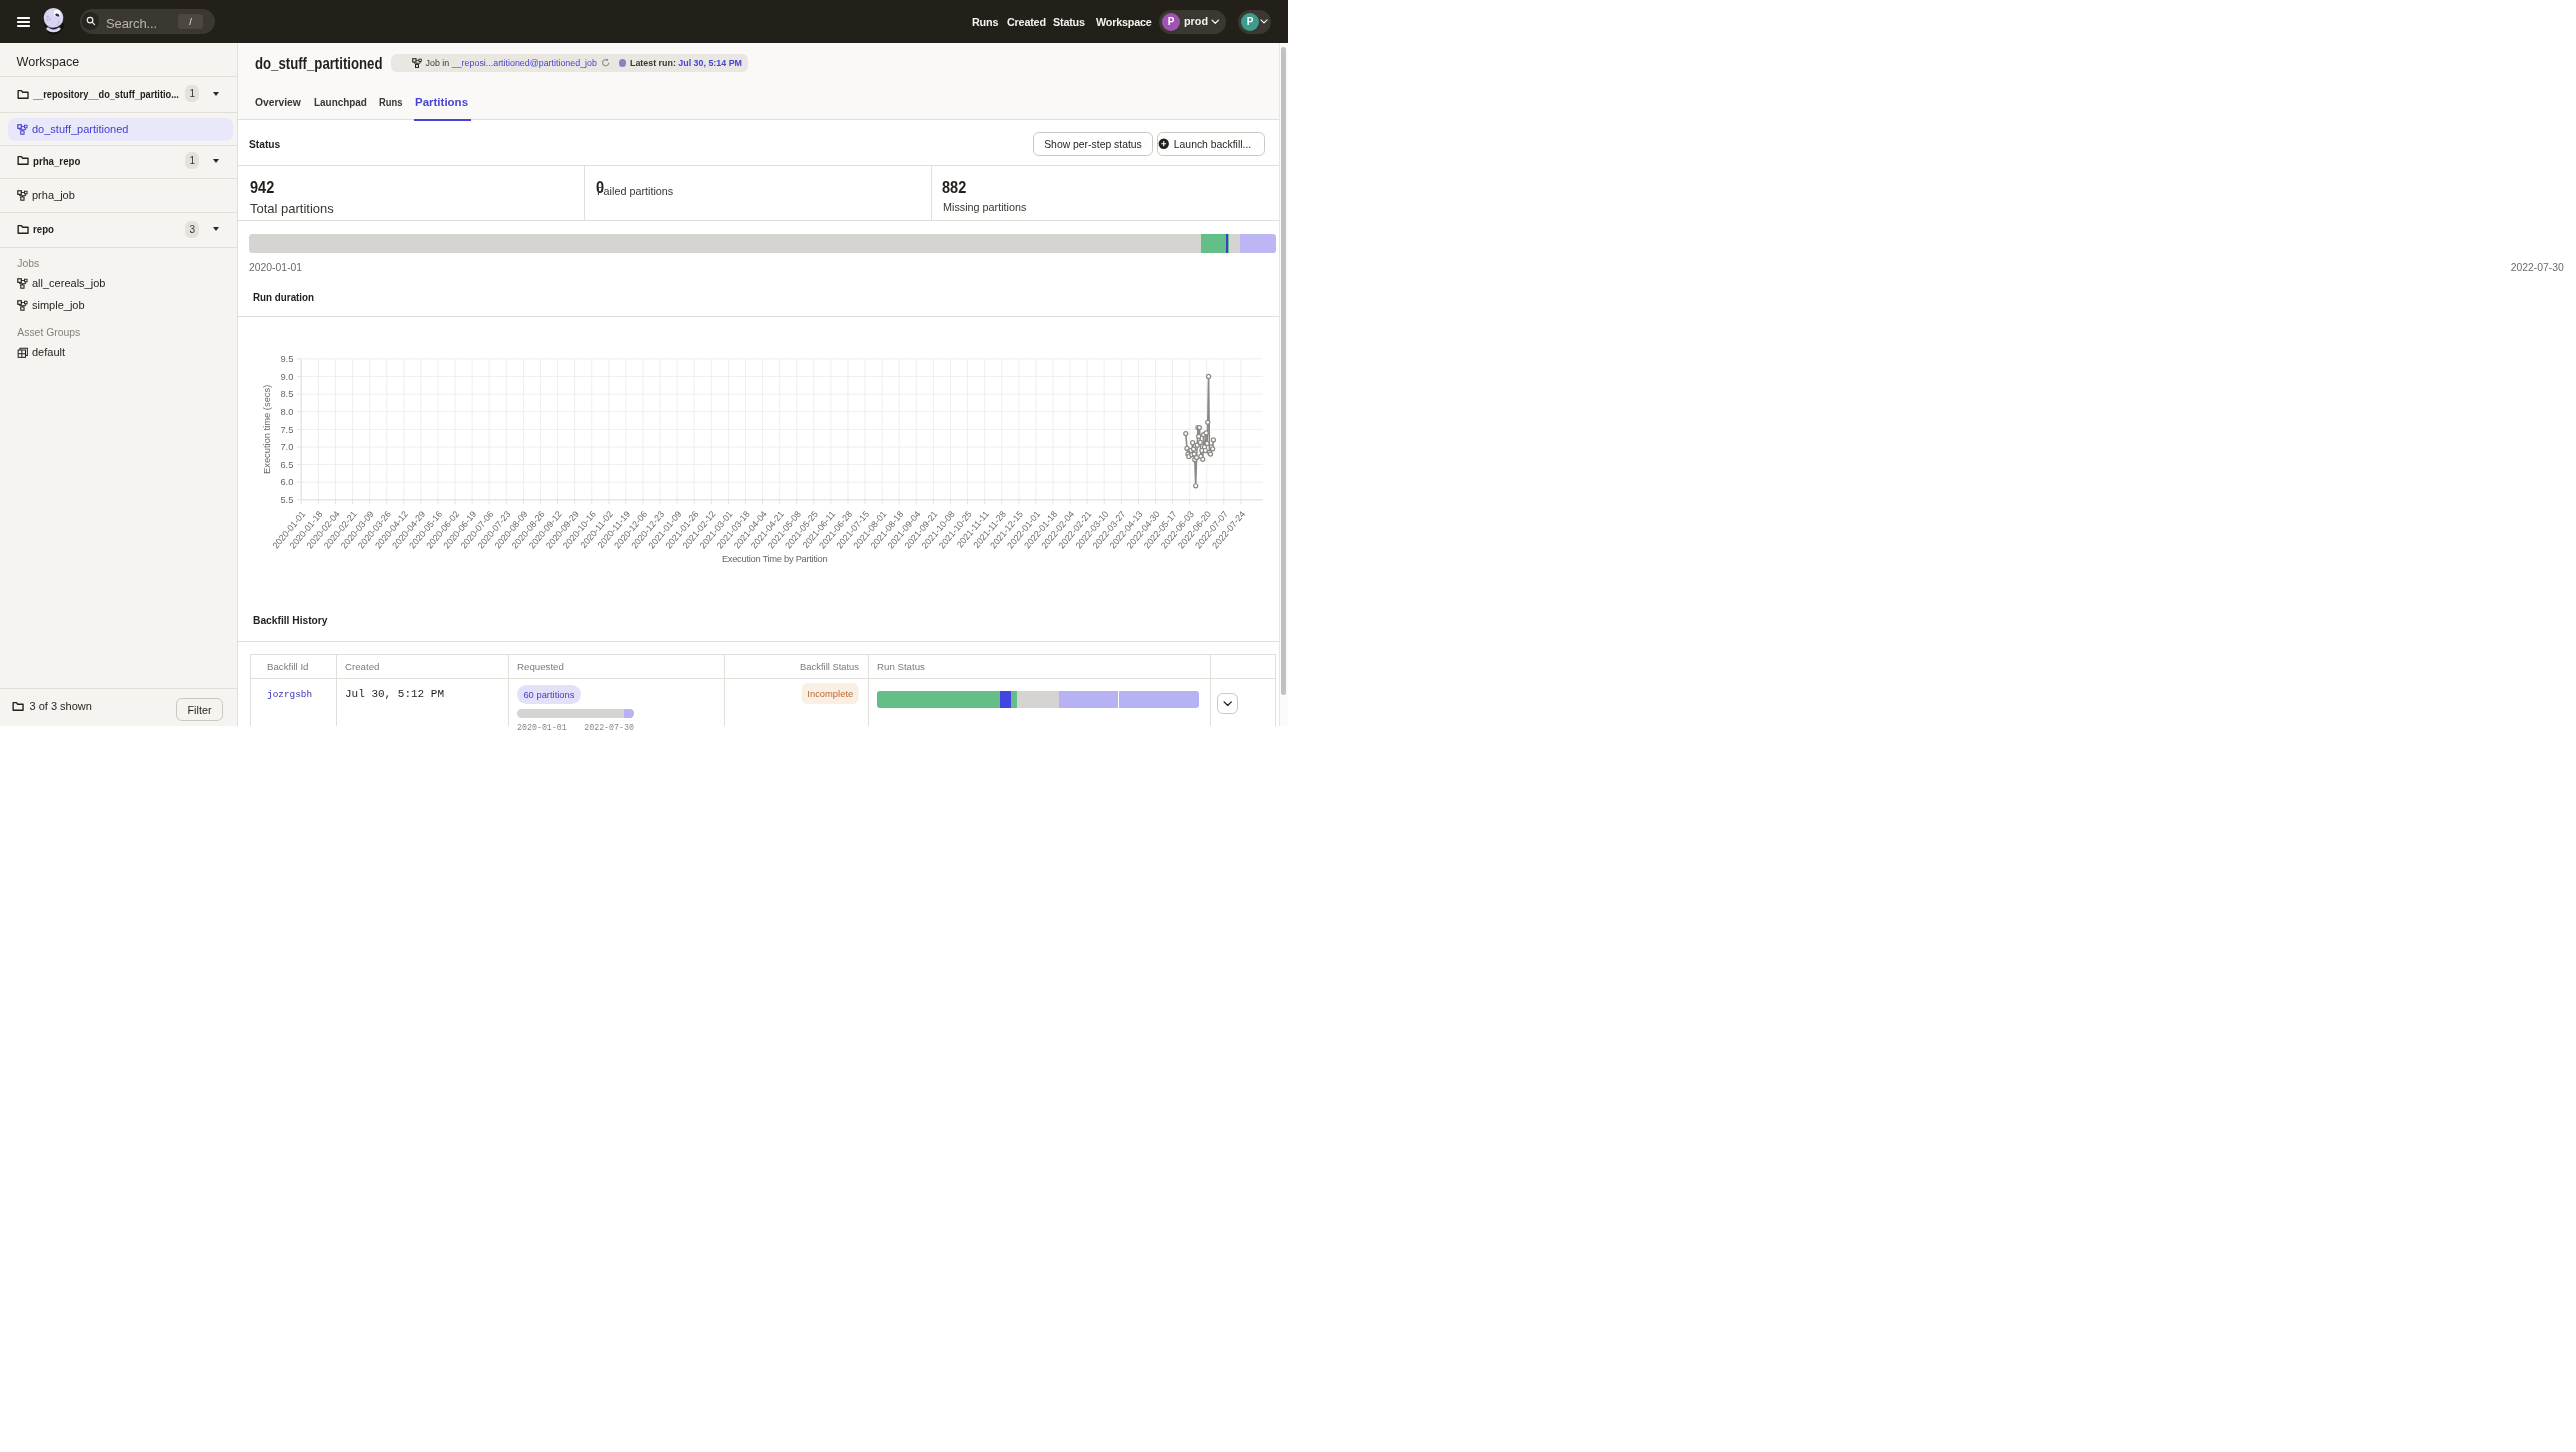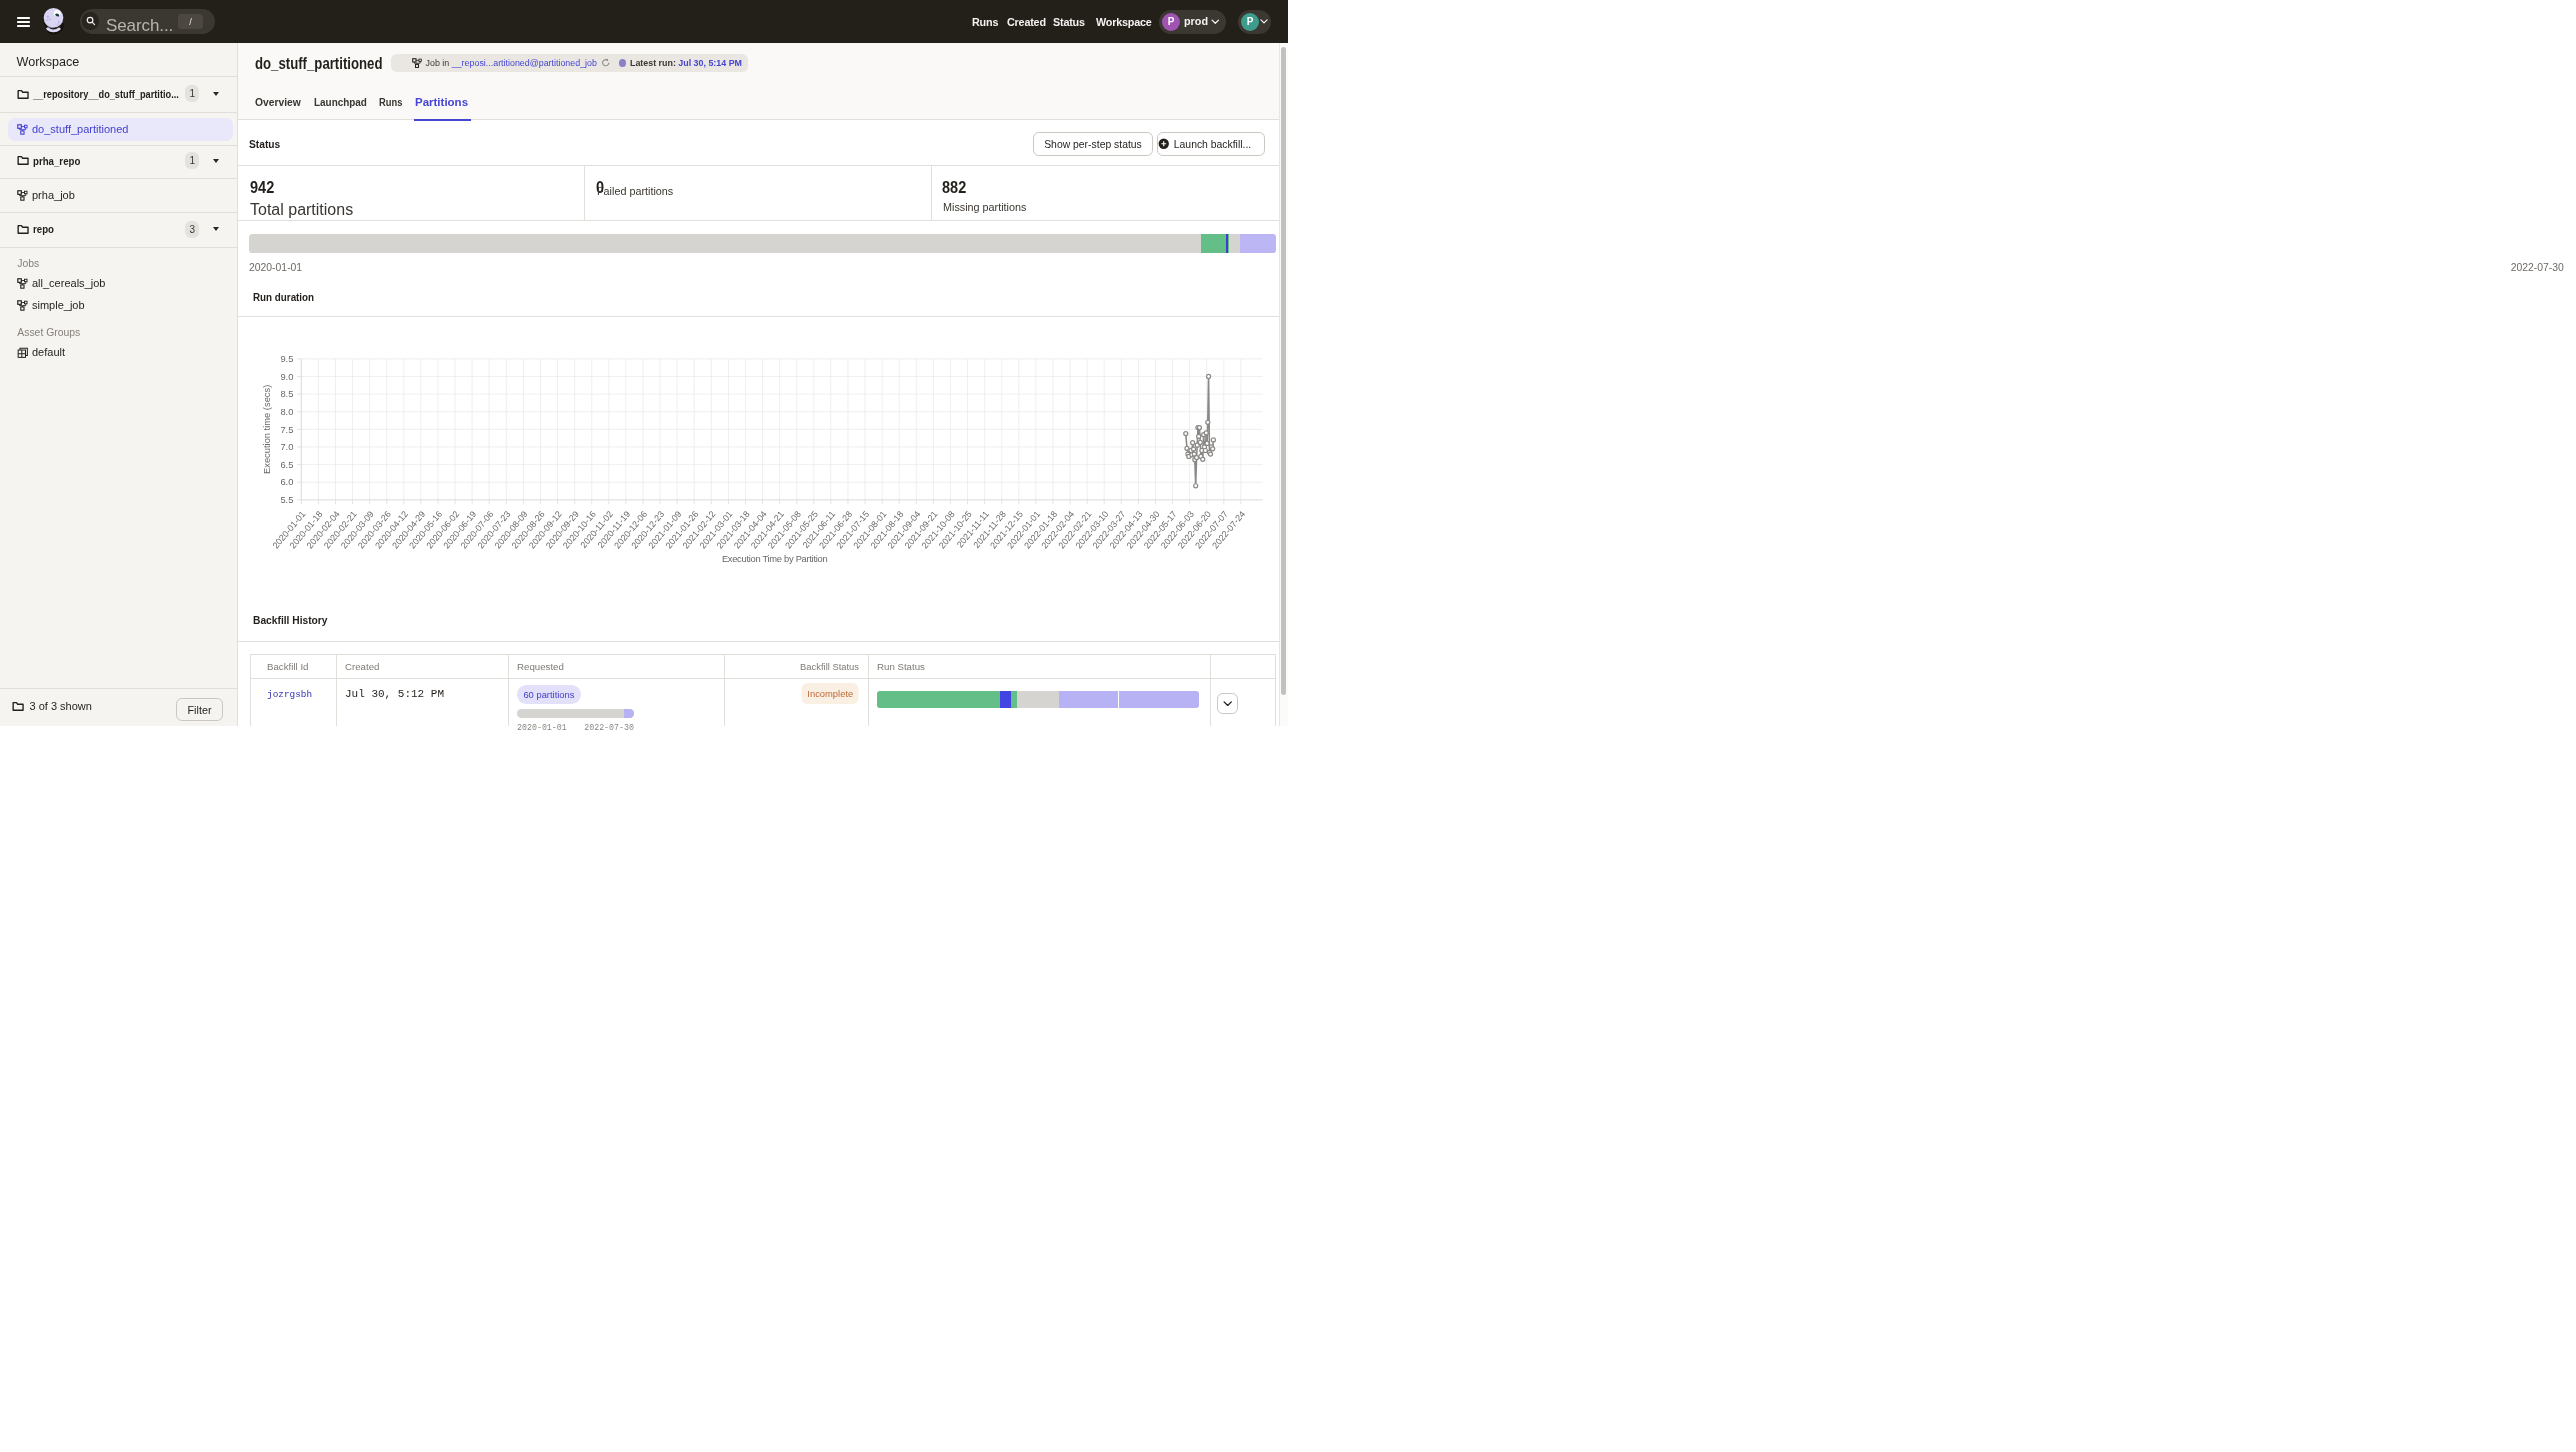--- a/index.html
+++ b/index.html
@@ -25,21 +25,21 @@
 <circle cx="9.6" cy="13.4" r="1.7" fill="#BFB8EB"></circle>
 <circle cx="12.7" cy="16.9" r="1.5" fill="#BFB8EB"></circle>
 <circle cx="9.1" cy="18.1" r="1.3" fill="#BFB8EB"></circle>
 </svg>
 <div class="abs" style="left:80px;top:8.6px;width:135px;height:25.5px;background:#3B3731;border-radius:13px;"></div>
 <div class="abs" style="left:82px;top:12.4px;width:17.3px;height:17.3px;background:#28241F;border-radius:50%;"></div>
 <svg class="abs" style="left:86px;top:16px;" width="10" height="10" viewBox="0 0 14 14">
 <circle cx="5.7" cy="5.7" r="3.9" fill="none" stroke="#F2F1EF" stroke-width="1.7"></circle>
 <line x1="8.6" y1="8.6" x2="12" y2="12" stroke="#F2F1EF" stroke-width="1.7" stroke-linecap="round"></line>
 </svg>
-<div class="abs" style="left:106px;top:15.5px;font-size:17px;letter-spacing:-0.1px;color:#B8B4AE;">Search...</div>
+<div class="abs" style="left:106px;top:15.5px;font-size:13px;letter-spacing:-0.1px;color:#B8B4AE;">Search...</div>
 <div class="abs flex" style="left:178px;top:13.7px;width:25px;height:15.5px;background:#4C4741;border-radius:3.6px;justify-content:center;font-size:9.4px;color:#E8E6E3;">/</div>
 <div class="abs" style="left:972px;top:15.5px;font-size:10.8px;font-weight:600;color:#F4F3F1;letter-spacing:-0.2px;">Runs</div>
 <div class="abs" style="left:1007px;top:15.5px;font-size:10.8px;font-weight:600;color:#F4F3F1;letter-spacing:-0.2px;">Created</div>
 <div class="abs" style="left:1053px;top:15.5px;font-size:10.8px;font-weight:600;color:#F4F3F1;letter-spacing:-0.2px;">Status</div>
 <div class="abs" style="left:1096px;top:15.5px;font-size:10.8px;font-weight:600;color:#F4F3F1;letter-spacing:-0.2px;">Workspace</div>
 <div class="abs" style="left:1159px;top:9.7px;width:67px;height:24px;background:#3B3731;border-radius:12.2px;"></div>
 <div class="abs flex" style="left:1162px;top:12.6px;width:18px;height:18px;background:#A054B2;border-radius:50%;justify-content:center;color:#fff;font-size:10px;font-weight:700;">P</div>
 <div class="abs" style="left:1184px;top:15px;font-size:10.8px;font-weight:600;color:#F4F3F1;">prod</div>
 <svg class="abs" style="left:1211px;top:18.7px;" width="8.6" height="5.8" viewBox="0 0 12 8">
 <polyline points="1.5,1.5 6,6 10.5,1.5" fill="none" stroke="#F4F3F1" stroke-width="1.8" stroke-linecap="round" stroke-linejoin="round"></polyline>
@@ -171,21 +171,21 @@
 <div class="abs flex" style="left:1033px;top:132px;width:120px;height:24px;border:0.7px solid #CBC7C1;border-radius:5.8px;justify-content:center;font-size:10.4px;color:#231F1B;background:#fff;">Show per-step status</div>
 <div class="abs flex" style="left:1157px;top:132px;width:108px;height:24px;border:0.7px solid #CBC7C1;border-radius:5.8px;justify-content:flex-start;font-size:10.4px;color:#231F1B;background:#fff;"><svg style="margin-right:4.3px;" width="11.5" height="11.5" viewBox="0 0 16 16">
       <circle cx="8" cy="8" r="7.2" fill="#231F1B"></circle>
       <path d="M8 4.6 V11.4 M4.6 8 H11.4" stroke="#fff" stroke-width="1.6"></path>
     </svg>Launch backfill...</div>
 <div class="abs" style="left:238px;top:165px;width:1050px;height:0.7px;background:#E2DFDA;"></div>
 <div class="abs" style="left:238px;top:220px;width:1050px;height:0.7px;background:#E2DFDA;"></div>
 <div class="abs" style="left:584px;top:165px;width:0.7px;height:55px;background:#E2DFDA;"></div>
 <div class="abs" style="left:931px;top:165px;width:0.7px;height:55px;background:#E2DFDA;"></div>
 <div class="abs" style="left:250px;top:178px;font-size:16.5px;font-weight:600;color:#231F1B;transform:scaleX(0.88);transform-origin:left center;">942</div>
-<div class="abs" style="left:250px;top:201px;font-size:16px;color:#3A3631;">Total partitions</div>
+<div class="abs" style="left:250px;top:201px;font-size:13px;color:#3A3631;">Total partitions</div>
 <div class="abs" style="left:596px;top:178px;font-size:16.5px;font-weight:600;color:#231F1B;transform:scaleX(0.88);transform-origin:left center;">0</div>
 <div class="abs" style="left:597px;top:185px;font-size:10.8px;color:#3A3631;">Failed partitions</div>
 <div class="abs" style="left:942px;top:178px;font-size:16.5px;font-weight:600;color:#231F1B;transform:scaleX(0.88);transform-origin:left center;">882</div>
 <div class="abs" style="left:943px;top:201px;font-size:10.8px;color:#3A3631;">Missing partitions</div>
 <div class="abs" style="left:249px;top:234px;width:1027px;height:19px;background:#D6D4D1;border-radius:3.6px;overflow:hidden;">
     <div class="abs" style="left:952px;top:0;width:25px;height:19px;background:#63BE87;"></div>
     <div class="abs" style="left:977px;top:0;width:2.3px;height:19px;background:#3D3BD1;"></div>
     <div class="abs" style="left:979px;top:0;width:0.9px;height:19px;background:#63BE87;"></div>
     <div class="abs" style="left:991px;top:0;width:36px;height:19px;background:#BCB7F4;"></div>
   </div>

